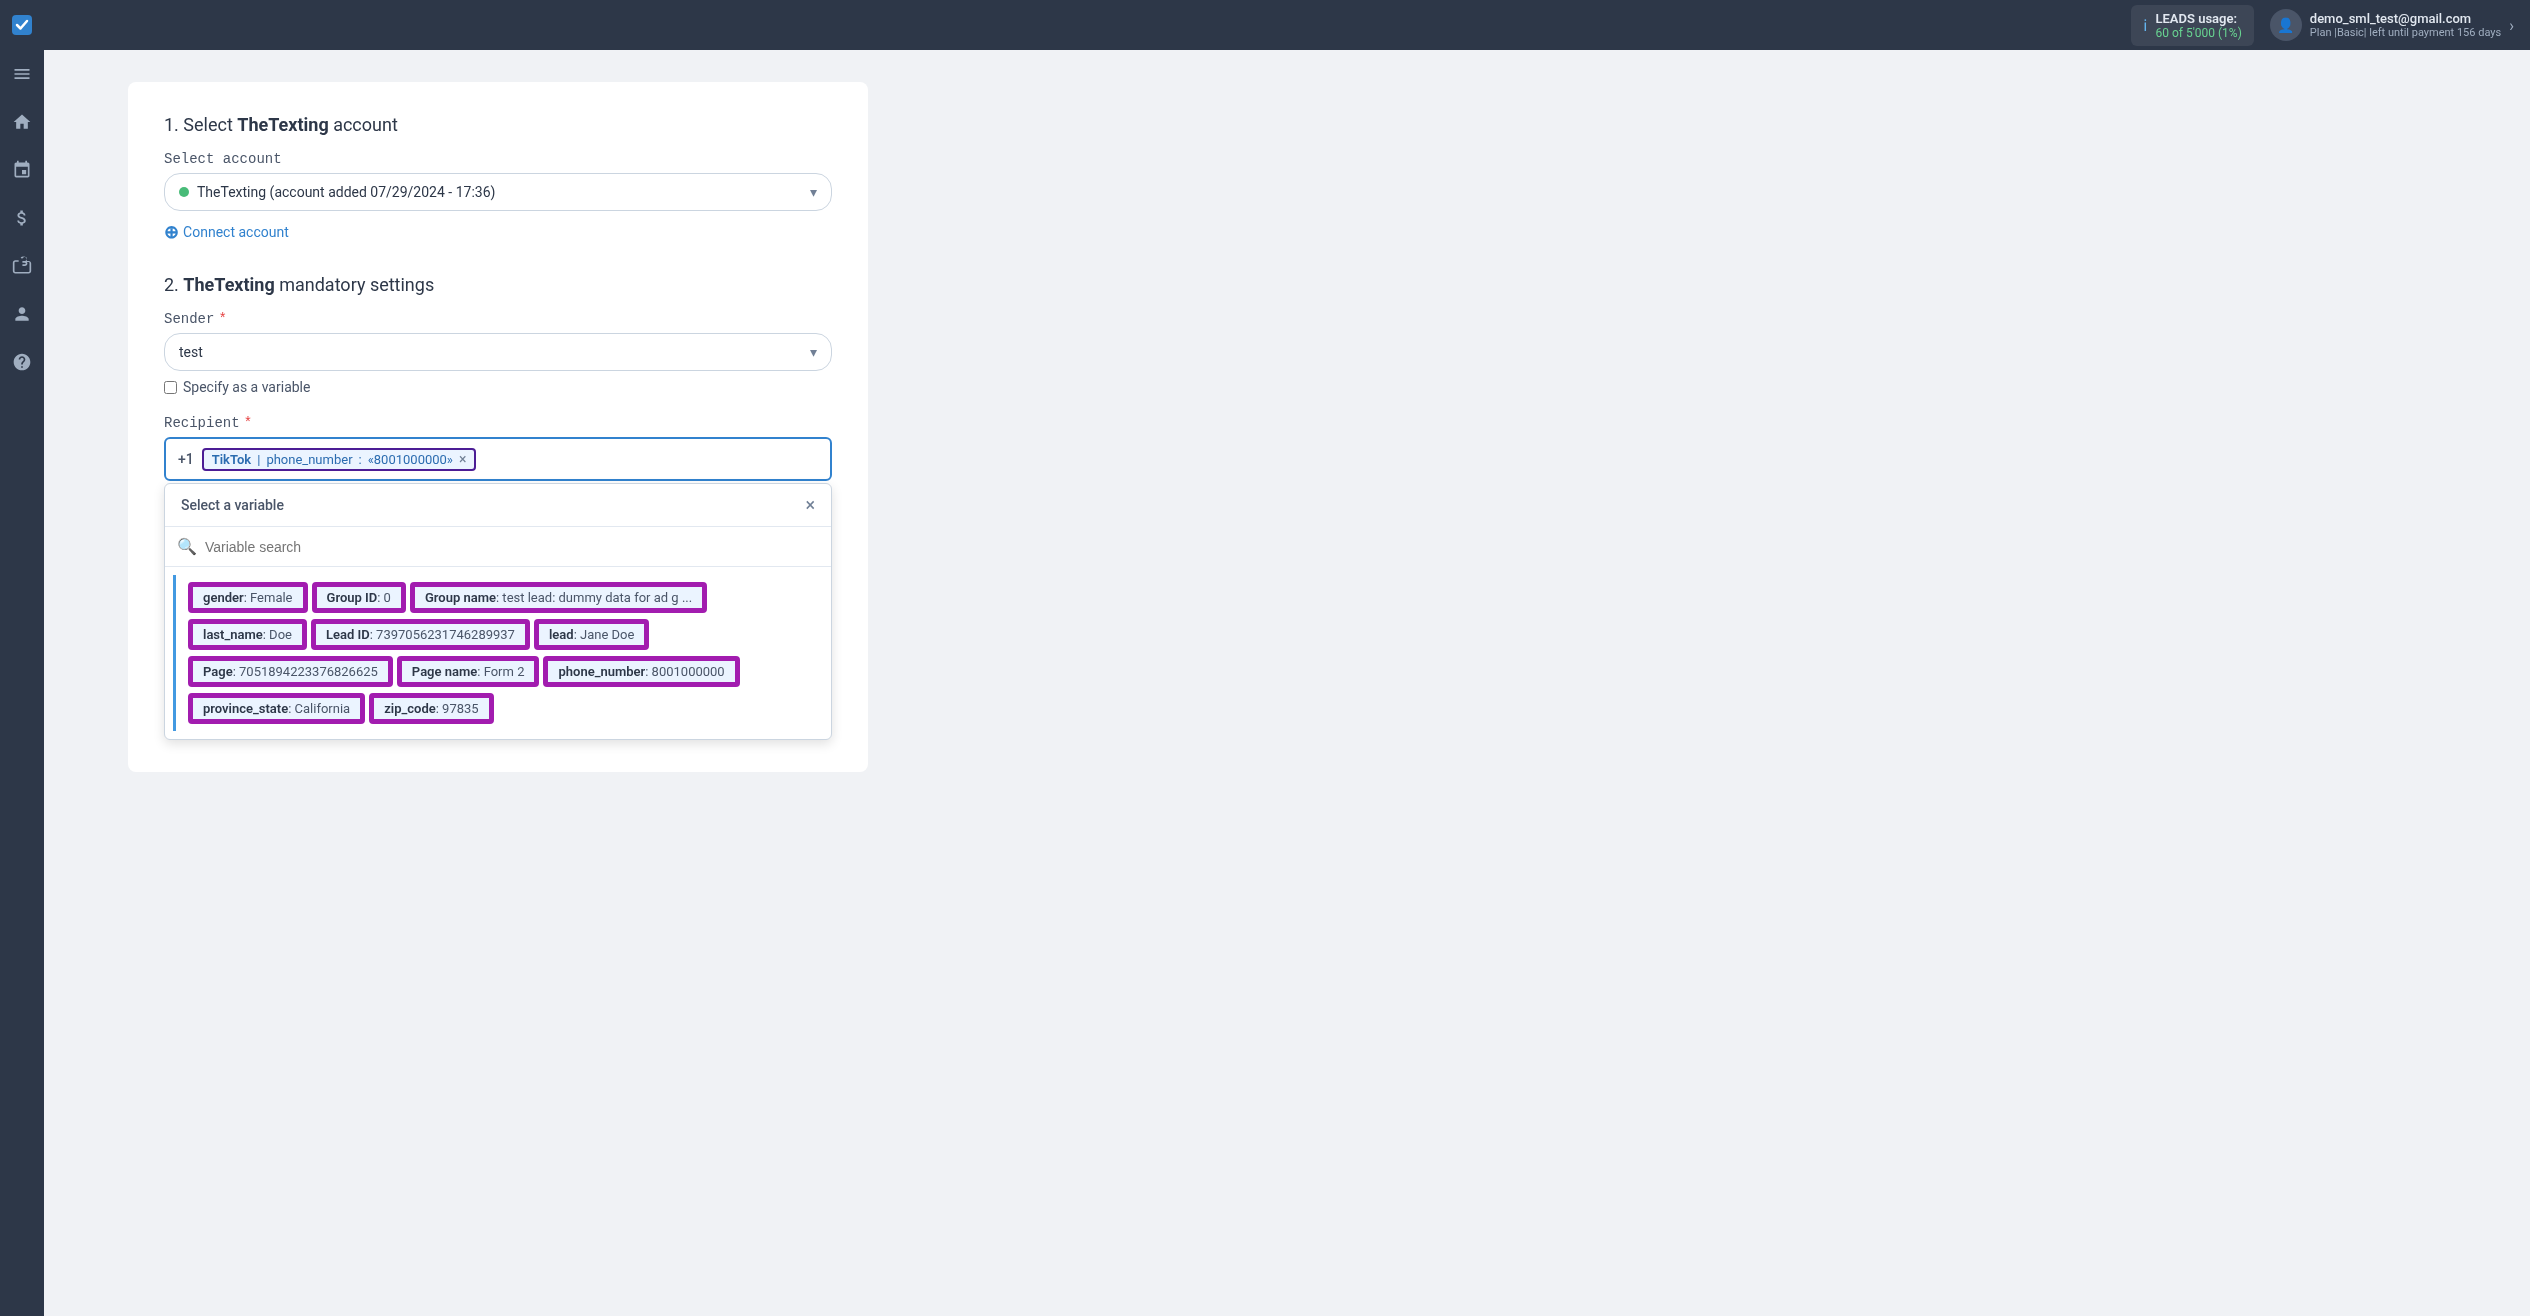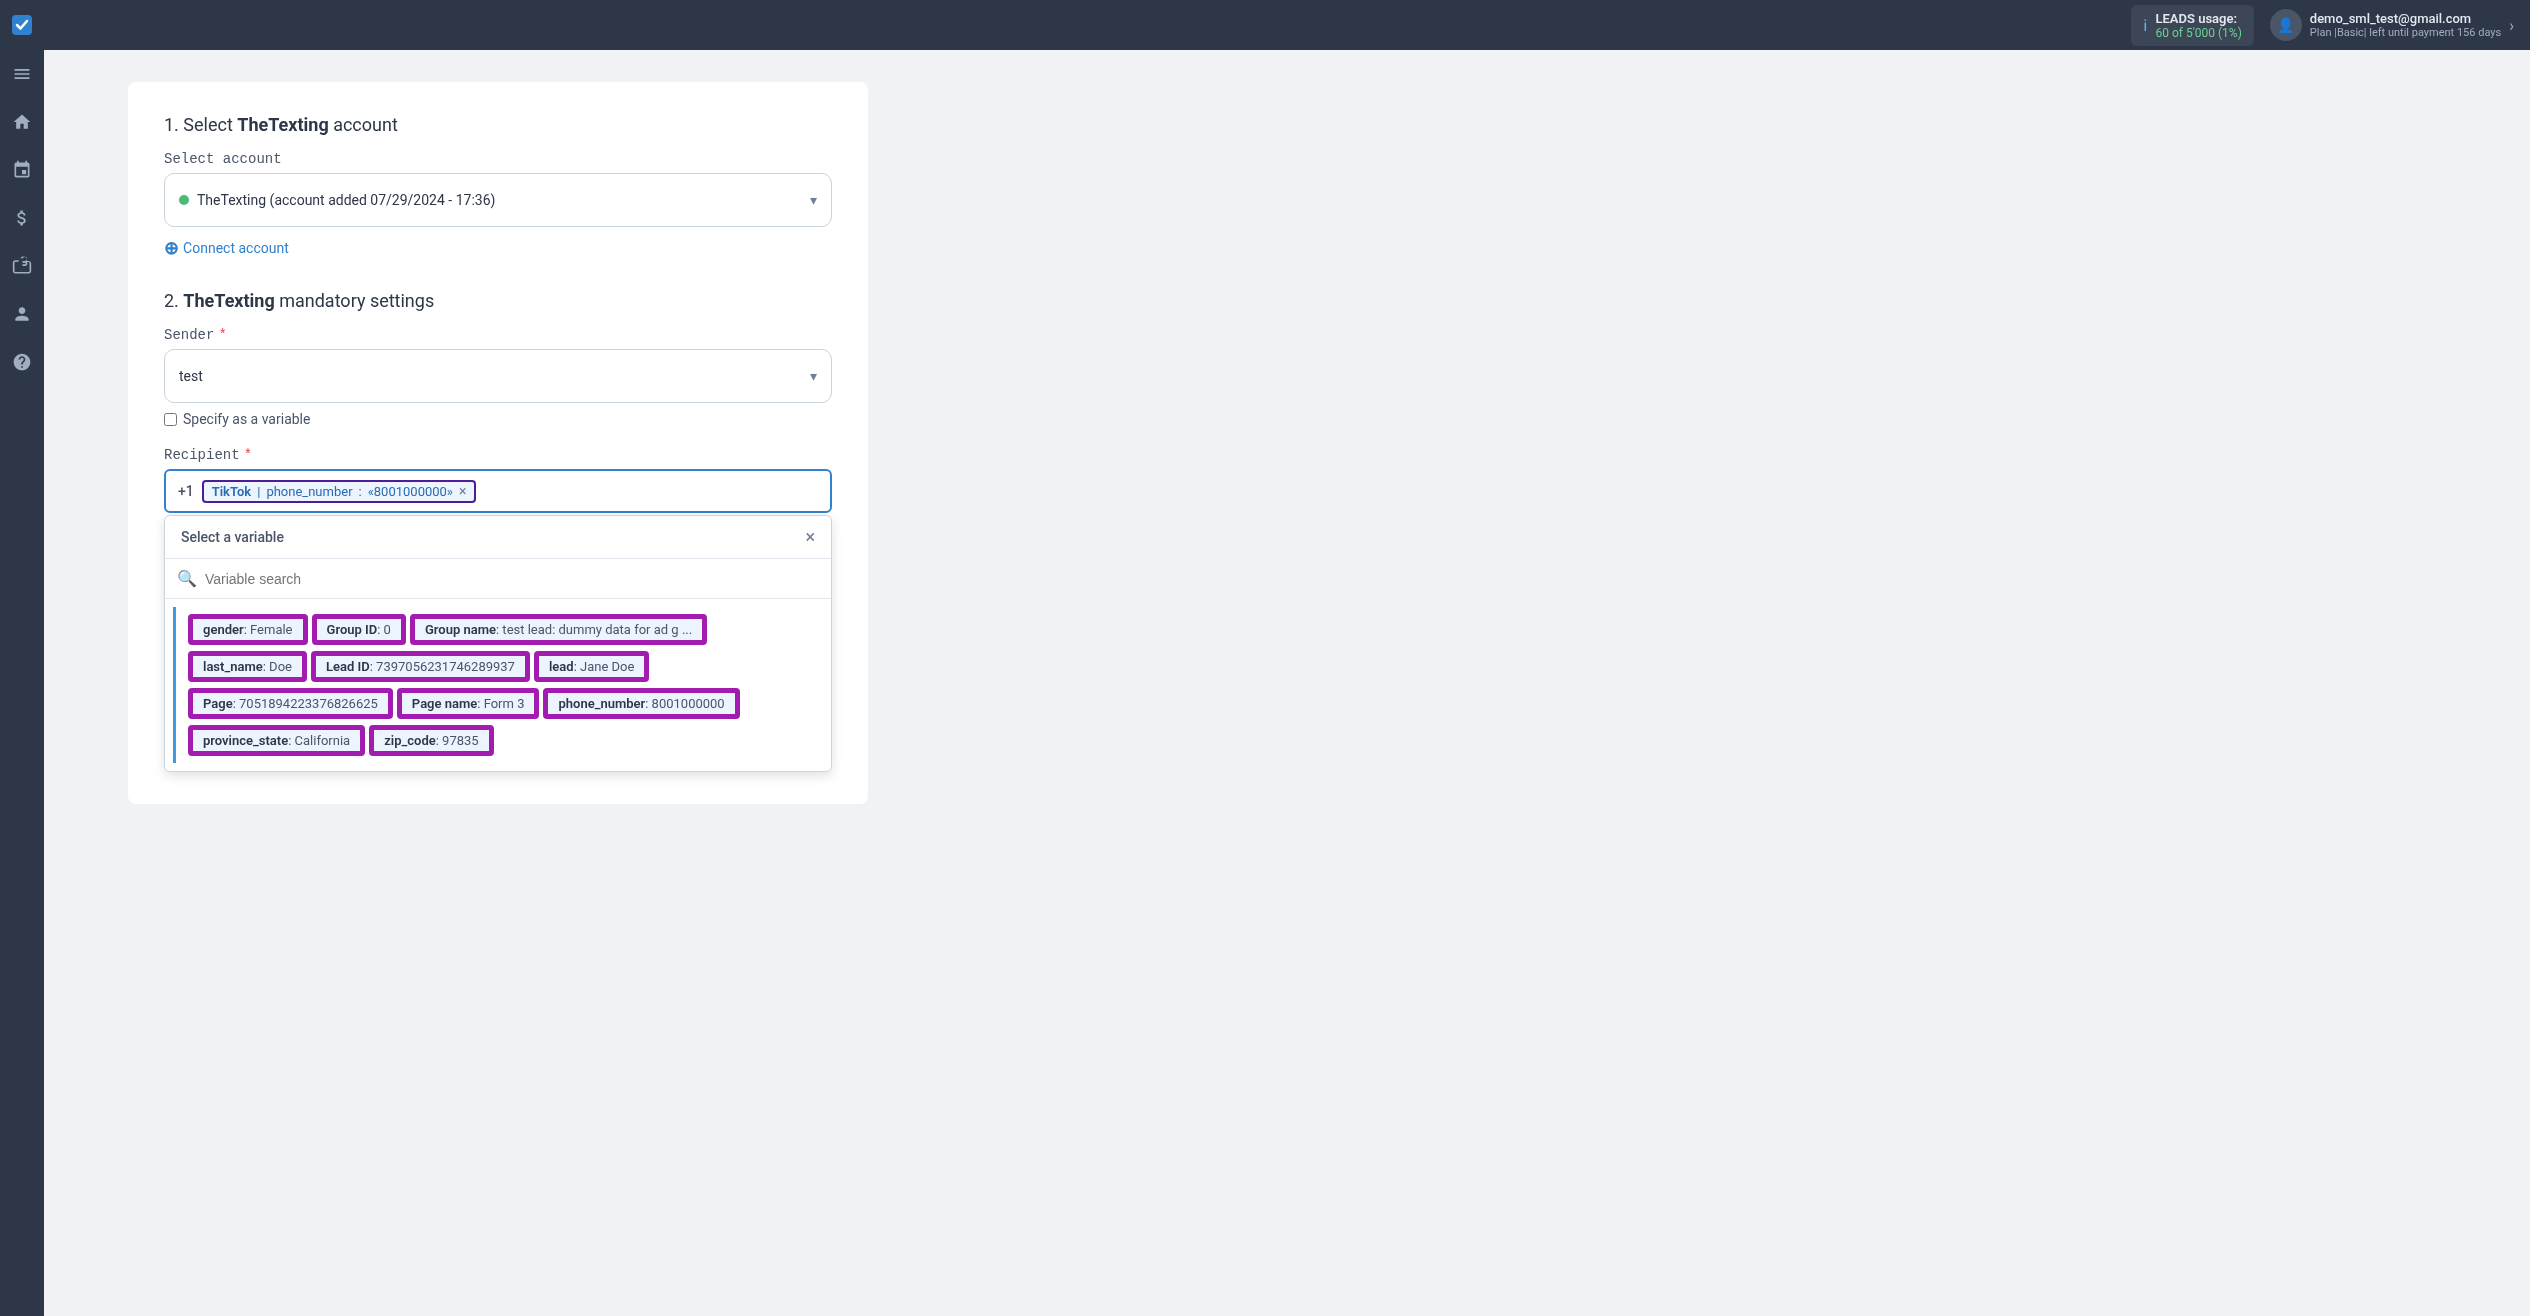--- a/index.html
+++ b/index.html
@@ -112,22 +112,22 @@
       align-items: center;
       gap: 4px;
       font-family: Liberation Mono, monospace;
     }
     .required { color: #e53e3e; }
 
     
     .select-field {
       width: 100%;
       border: 1px solid #cbd5e0;
-      border-radius: 10px;
-      padding: 18px 14px;
+      border-radius: 16px;
+      padding: 10px 14px;
       font-size: 14px;
       color: #2d3748;
       display: flex;
       align-items: center;
       justify-content: space-between;
       cursor: pointer;
       background: #fff;
     }
     .select-field-left { display: flex; align-items: center; gap: 8px; }
     .green-dot { width: 10px; height: 10px; border-radius: 50%; background: #48bb78; }
@@ -428,21 +428,21 @@
                   <span class="var-key">Lead ID</span>
                   <span class="var-val">: 7397056231746289937</span>
                 </span><span class="var-item">
                   <span class="var-key">lead</span>
                   <span class="var-val">: Jane Doe</span>
                 </span><span class="var-item">
                   <span class="var-key">Page</span>
                   <span class="var-val">: 7051894223376826625</span>
                 </span><span class="var-item">
                   <span class="var-key">Page name</span>
-                  <span class="var-val">: Form 3</span>
+                  <span class="var-val">: Form 2</span>
                 </span><span class="var-item">
                   <span class="var-key">phone_number</span>
                   <span class="var-val">: 8001000000</span>
                 </span><span class="var-item">
                   <span class="var-key">province_state</span>
                   <span class="var-val">: California</span>
                 </span><span class="var-item">
                   <span class="var-key">zip_code</span>
                   <span class="var-val">: 97835</span>
                 </span></div>

